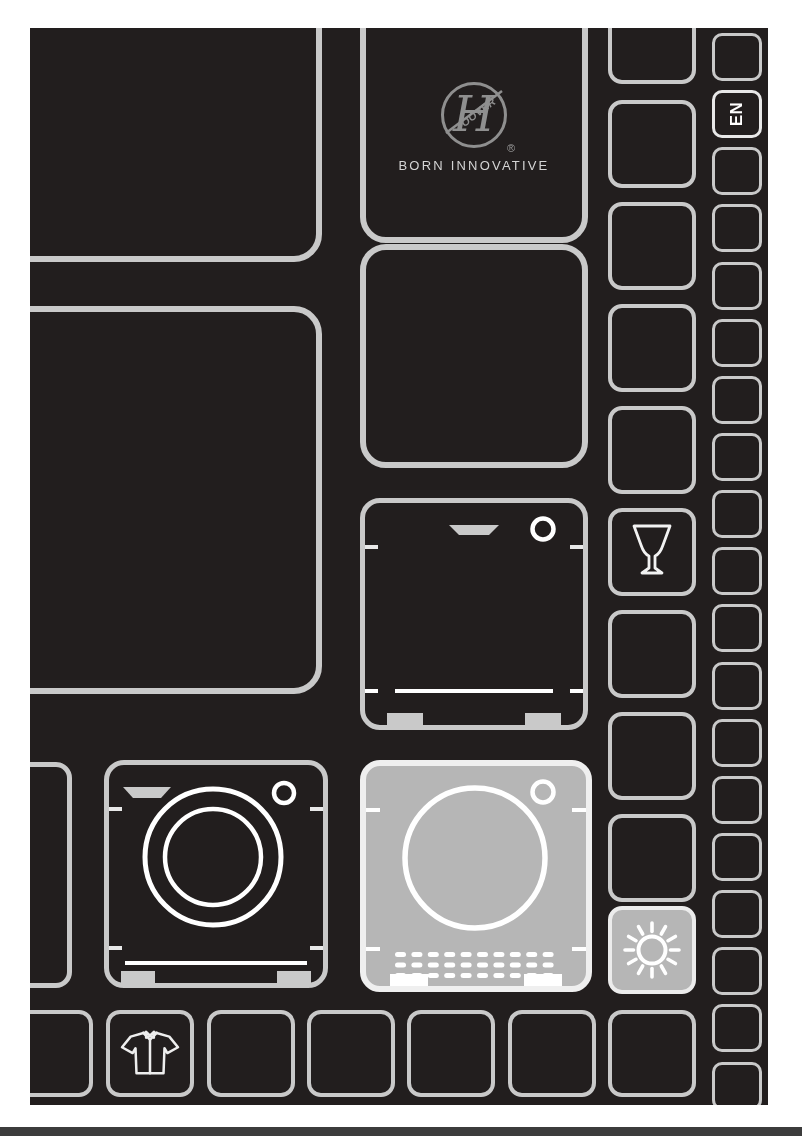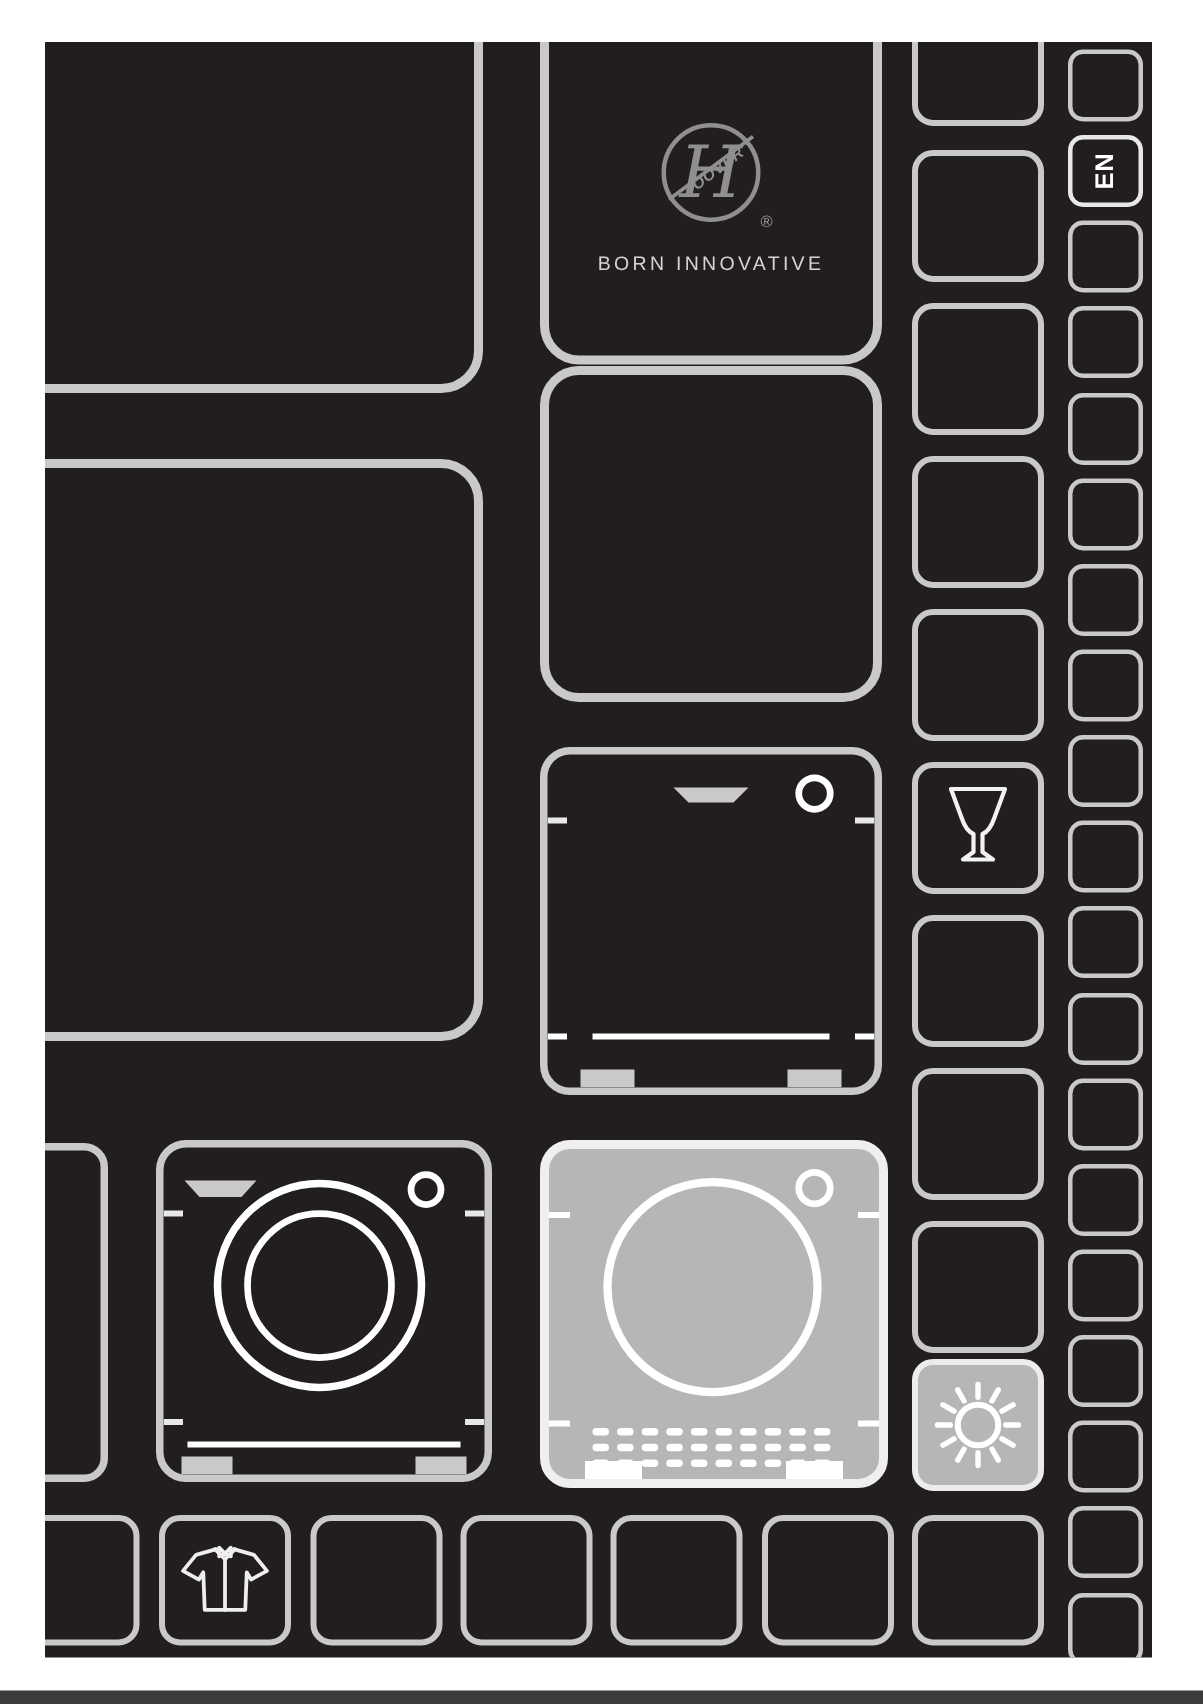--- a/index.html
+++ b/index.html
@@ -21,21 +21,21 @@
   .dryer{background:var(--highlight-fill);border-color:#efefef;border-width:6px;}
   .sun-tile{background:var(--highlight-fill);border-color:#ececec;}
   .en-tile{border-color:#e8e8e8;}
   .en-tile span{display:block;transform:rotate(-90deg);color:var(--en-text);
                 font-weight:bold;font-size:17px;letter-spacing:0.5px;}
   .fillsvg{position:absolute;left:0;top:0;width:100%;height:100%;}
   .white-icon{color:var(--icon-stroke);}
   .logo-wrap{position:absolute;left:0;top:0;width:100%;height:100%;color:var(--logo-gray);}
   .logo-svg{position:absolute;left:50%;top:104px;margin-left:-45px;width:90px;height:90px;}
   .reg{position:absolute;left:141px;top:176px;font-size:11px;color:#9c9c9c;}
-  .tagline{position:absolute;left:0;top:202px;width:100%;text-align:center;
+  .tagline{position:absolute;left:0;top:192px;width:100%;text-align:center;
            font-size:13px;letter-spacing:2.2px;color:var(--tagline-color);white-space:nowrap;}
   .bottom-bar{position:absolute;left:0;top:1127px;width:802px;height:9px;background:var(--bottom-bar);}
 </style>
 </head>
 <body>
 
 <div class="page">
   <div class="canvas">
 
     <div class="t" style="left:-110px;top:-98px;width:402px;height:332px;border-radius:28px;"></div>

